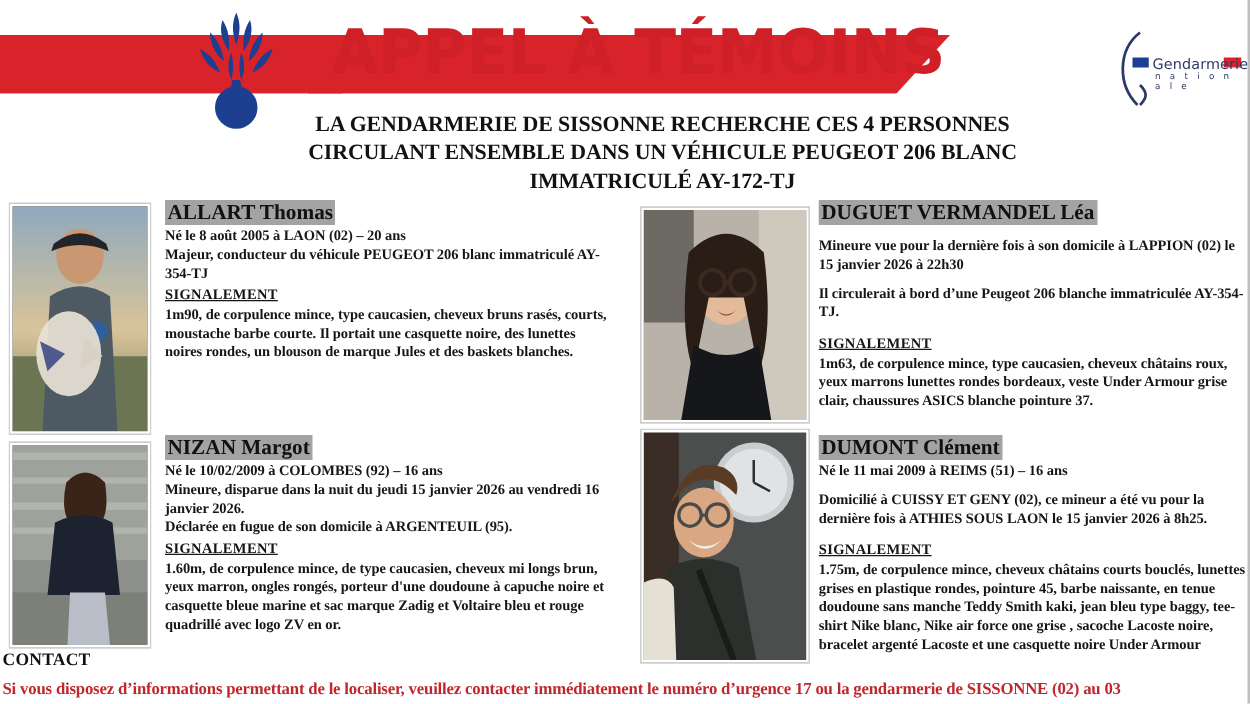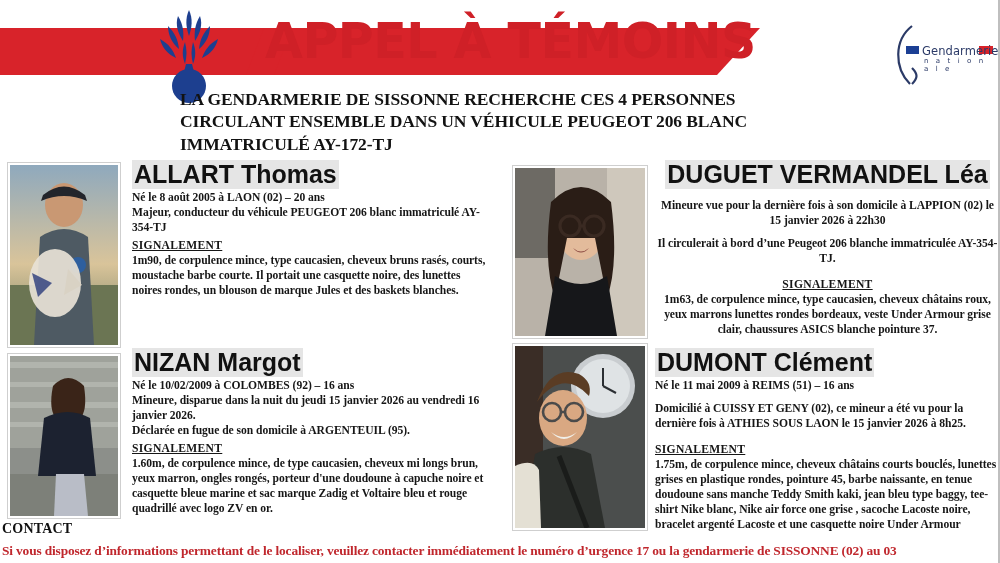--- a/index.html
+++ b/index.html
@@ -28,20 +28,21 @@
     font-family:"DejaVu Sans", sans-serif;
     font-weight:bold;
     font-size:49px;
     letter-spacing:-0.5px;
     color:#cf2027;
     line-height:1;
     white-space:nowrap;
   }
   .subtitle{
     position:absolute;left:180px;top:88px;width:700px;
+    text-align:center;
     font-family:"Liberation Serif", serif;
     font-weight:bold;
     font-size:17.5px;
     line-height:1.28;
     letter-spacing:-0.1px;
     color:#121212;
   }
   
   .emblem{position:absolute;left:152px;top:6px;width:74px;height:100px;}
   
@@ -69,25 +70,25 @@
   .photo{
     position:absolute;
     background:#6b6b6b;
     border:2px solid #ffffff;
     box-shadow:0 0 0 1px #cfcfcf;
     overflow:hidden;
   }
   .photo svg{display:block;width:100%;height:100%;}
   .ptext{position:absolute;}
   .pname{
-    font-family:Liberation Sans, sans-serif;
-    font-weight:bold;
-    font-size:25px;
+    font-family:Liberation Serif, serif;
+    font-weight:bold;
+    font-size:17px;
     color:#111;
-    background:#e5e5e5;
+    background:#a3a3a3;
     display:inline-block;
     padding:0 2px;
     line-height:1.15;
     margin-bottom:1px;
   }
   .pline{
     font-family:"Liberation Serif", serif;
     font-weight:bold;
     font-size:11.6px;
     line-height:1.30;
@@ -247,21 +248,21 @@
             <path d="M36 34 q30 -30 60 0 q8 62 -4 96 l-12 -60 h-28 l-12 60 q-12 -34 -4 -96z" fill="#2a1d16"></path>
             <g fill="none" stroke="#3a2a22" stroke-width="3.2">
               <circle cx="55" cy="58" r="10"></circle>
                 <circle cx="79" cy="58" r="10"></circle>
               <line x1="65" y1="58" x2="69" y2="58"></line>
             </g>
             <path d="M58 80 q8 7 16 0 q-8 9 -16 0z" fill="#8c4a42"></path>
             <path d="M40 108 q26 16 52 0 l10 60 h-72z" fill="#16171a"></path>
           </svg>
         </div>
-        <div class="ptext" style="left:150px;top:2px;width:345px;text-align:center;">
+        <div class="ptext" style="left:150px;top:2px;width:345px;">
           <div class="pname">DUGUET VERMANDEL Léa</div>
           <div class="gap"></div>
           <div class="pline">Mineure vue pour la dernière fois à son domicile à LAPPION (02) le 15 janvier 2026 à 22h30</div>
           <div class="gap"></div>
           <div class="pline">Il circulerait à bord d’une Peugeot 206 blanche immatriculée AY-354-TJ.</div>
           <div class="gap"></div>
           <div class="sig">SIGNALEMENT</div>
           <div class="pline">1m63, de  corpulence mince, type caucasien, cheveux châtains roux, yeux marrons lunettes rondes bordeaux, veste Under Armour grise clair, chaussures ASICS blanche pointure 37.</div>
         </div>
       </div>

